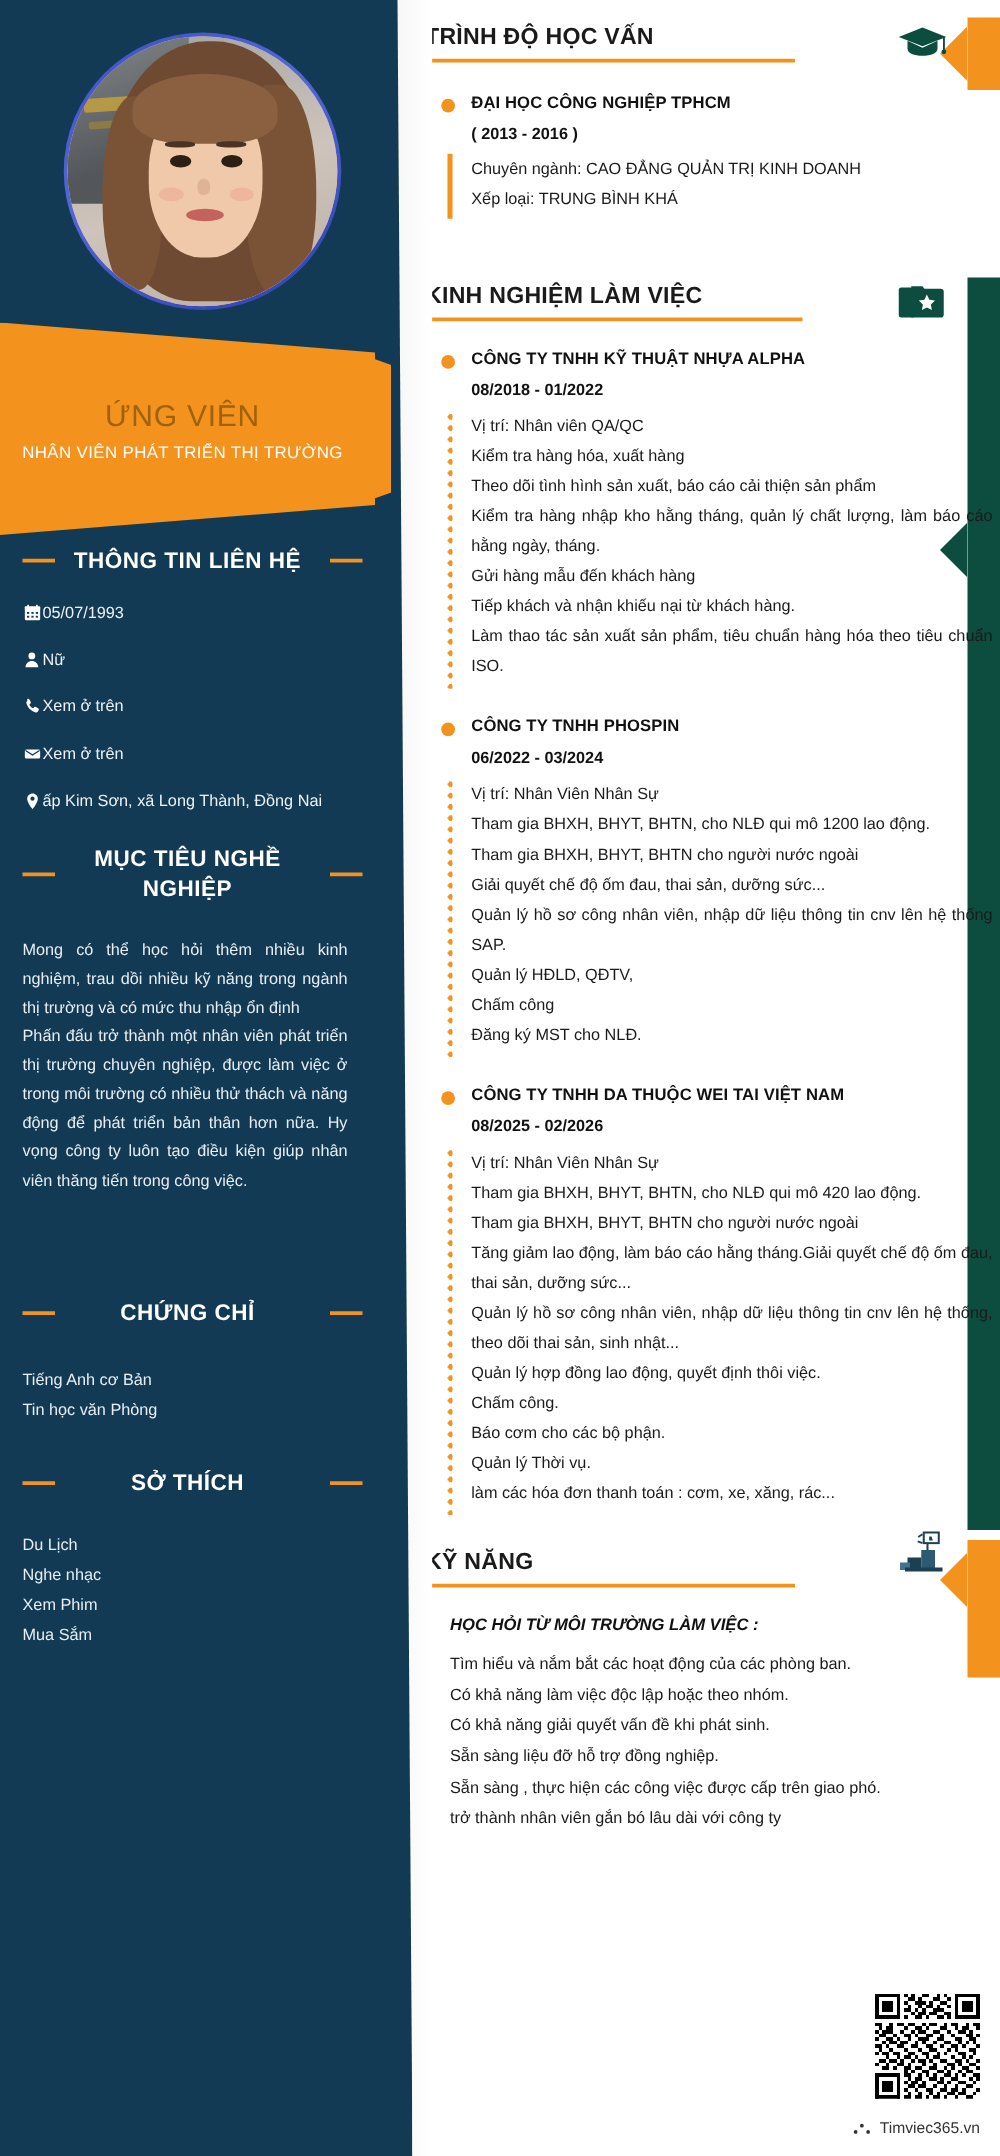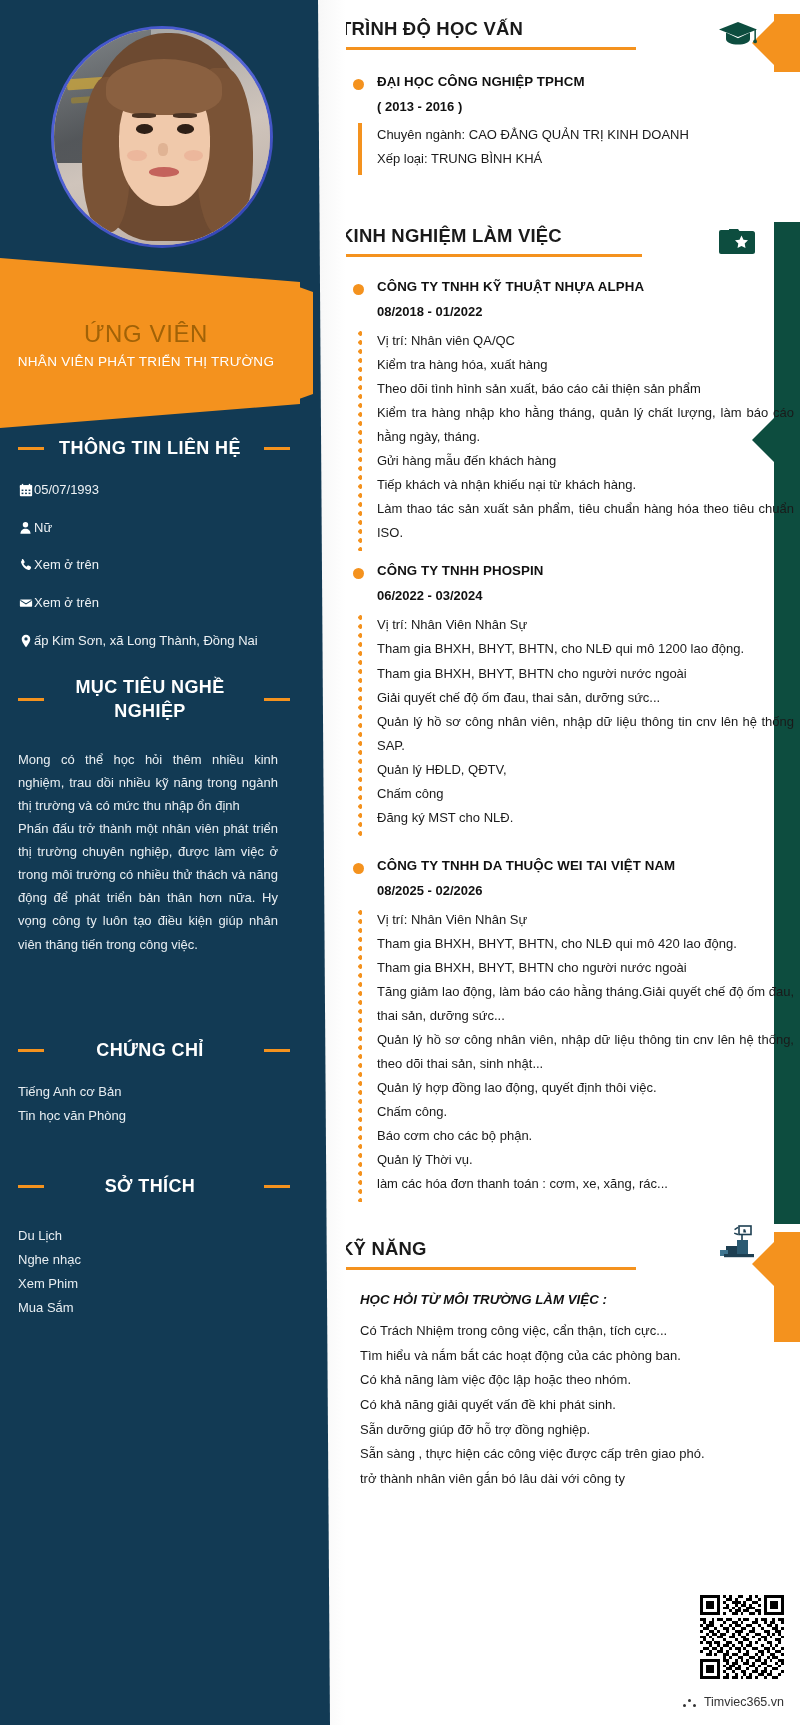--- a/index.html
+++ b/index.html
@@ -261,21 +261,21 @@
     <div class="sb-body" style="margin-top:24px;">Mong có thể học hỏi thêm nhiều kinh nghiệm, trau dồi nhiều kỹ năng trong ngành thị trường và có mức thu nhập ổn định</div>
     <div class="sb-body">Phấn đấu trở thành một nhân viên phát triển thị trường chuyên nghiệp, được làm việc ở trong môi trường có nhiều thử thách và năng động để phát triển bản thân hơn nữa. Hy vọng công ty luôn tạo điều kiện giúp nhân viên thăng tiến trong công việc.</div>
   </div>
 
   <div class="sb-section" style="top:1038px;">
     <div class="sb-head">
       <span class="dash-l"></span>
       <span>CHỨNG CHỈ</span>
       <span class="dash-r"></span>
     </div>
-    <div class="sb-list" style="margin-top:18px;">
+    <div class="sb-list" style="margin-top:30px;">
       <div>Tiếng Anh cơ Bản</div>
       <div>Tin học văn Phòng</div>
     </div>
   </div>
 
   <div class="sb-section" style="top:1174px;">
     <div class="sb-head">
       <span class="dash-l"></span>
       <span>SỞ THÍCH</span>
       <span class="dash-r"></span>
@@ -345,21 +345,21 @@
             <div class="ln">Kiểm tra hàng hóa, xuất hàng</div>
             <div class="ln">Theo dõi tình hình sản xuất, báo cáo cải thiện sản phẩm</div>
             <div class="ln just">Kiểm tra hàng nhập kho hằng tháng, quản lý chất lượng, làm báo cáo hằng ngày, tháng.</div>
             <div class="ln">Gửi hàng mẫu đến khách hàng</div>
             <div class="ln">Tiếp khách và nhận khiếu nại từ khách hàng.</div>
             <div class="ln just">Làm thao tác sản xuất sản phẩm, tiêu chuẩn hàng hóa theo tiêu chuẩn ISO.</div>
           </div>
         </div>
       </div>
 
-      <div class="entry" style="margin-top:12px;">
+      <div class="entry" style="margin-top:22px;">
         <span class="entry-bullet"></span>
         <div class="entry-org">CÔNG TY TNHH PHOSPIN</div>
         <div class="entry-date">06/2022 - 03/2024</div>
         <div class="bar-wrap" style="margin-top:10px; padding-bottom:6px;">
           <span class="bar-dotted"></span>
           <div class="bar-lines">
             <div class="ln">Vị trí: Nhân Viên Nhân Sự</div>
             <div class="ln just">Tham gia BHXH, BHYT, BHTN, cho NLĐ qui mô 1200 lao động.</div>
             <div class="ln">Tham gia BHXH, BHYT, BHTN cho người nước ngoài</div>
             <div class="ln">Giải quyết chế độ ốm đau, thai sản, dưỡng sức...</div>
@@ -408,25 +408,24 @@
           <rect x="23.2" y="3" width="1.6" height="13" fill="#1d3f52"></rect>
           <rect x="21" y="2" width="12" height="8.5" fill="#ffffff" stroke="#1d3f52" stroke-width="1.6"></rect>
           <path d="M25.4 5.2 l1.8 0 1 3.2 -2.9 0 Z" fill="#1d3f52"></path>
           <rect x="16.5" y="4" width="4" height="1.5" fill="#1d3f52" transform="rotate(-32 18 5)"></rect>
           <rect x="16" y="9" width="4" height="1.5" fill="#1d3f52" transform="rotate(20 18 10)"></rect>
         </svg>
       </div>
 
       <div class="skill-head" style="margin-top:22px; margin-left:20px;font-style:italic;">HỌC HỎI TỪ MÔI TRƯỜNG LÀM VIỆC :</div>
       <div class="skill-lines" style="margin-top:12px; margin-left:20px;">
-        <div class="sl">Có Trách Nhiệm trong công việc, cẩn thận, tích cực...</div>
         <div class="sl just">Tìm hiểu và nắm bắt các hoạt động của các phòng ban.</div>
         <div class="sl">Có khả năng làm việc độc lập hoặc theo nhóm.</div>
         <div class="sl">Có khả năng giải quyết vấn đề khi phát sinh.</div>
-        <div class="sl">Sẵn dưỡng giúp đỡ hỗ trợ đồng nghiệp.</div>
+        <div class="sl">Sẵn sàng liệu đỡ hỗ trợ đồng nghiệp.</div>
         <div class="sl just">Sẵn sàng , thực hiện các công việc được cấp trên giao phó.</div>
         <div class="sl">trở thành nhân viên gắn bó lâu dài với công ty</div>
       </div>
     </div>
 
     <div class="qr">
       <svg width="84" height="84" viewBox="0 0 29 29" shape-rendering="crispEdges">
         <rect width="29" height="29" fill="#fff"></rect>
         <g fill="#000">
           <rect x="0" y="0" width="7" height="1"></rect>

